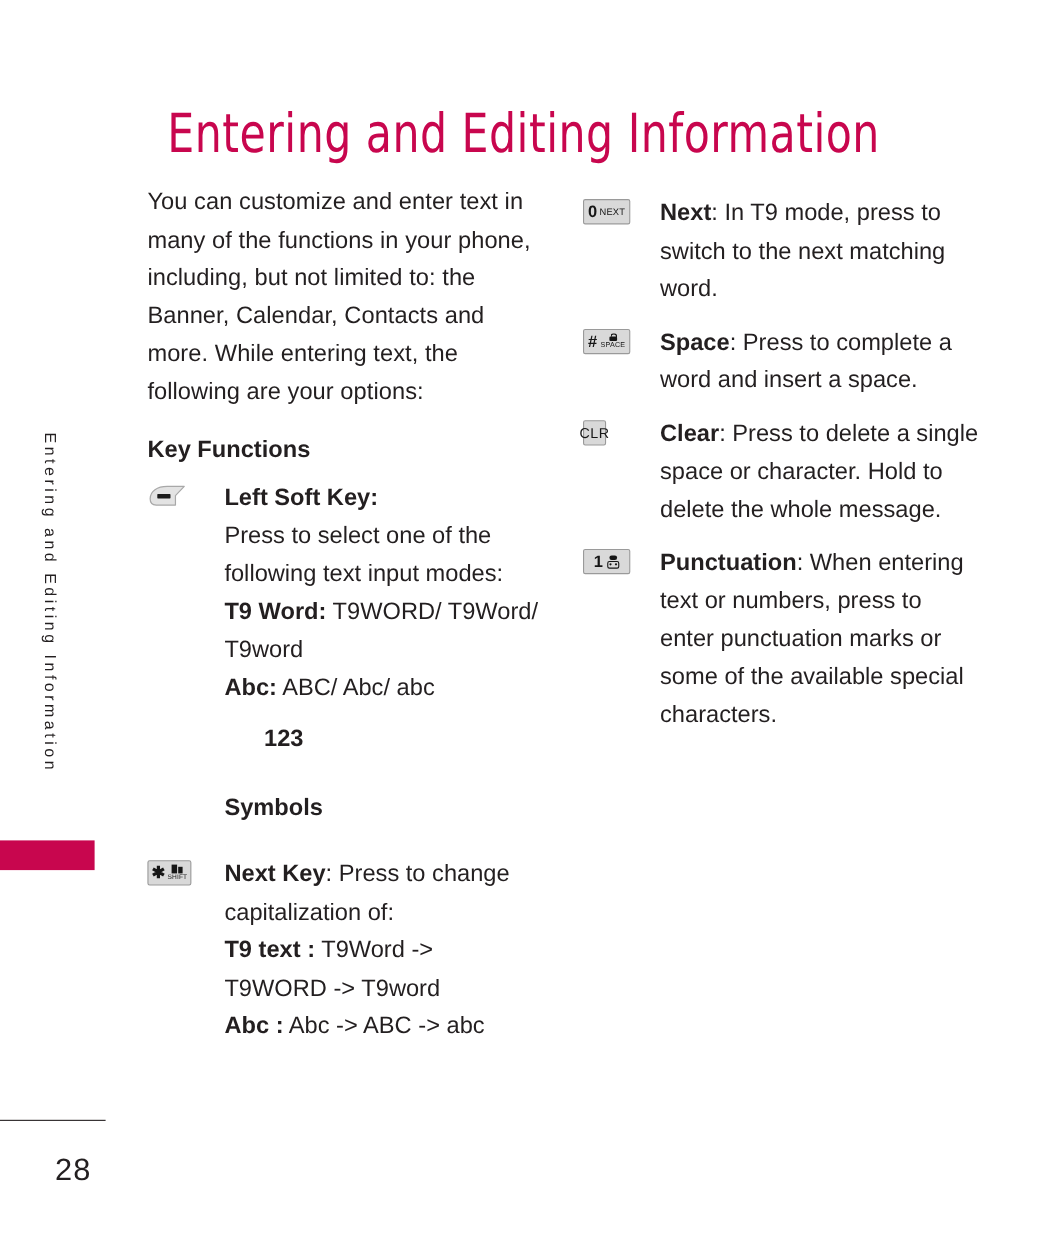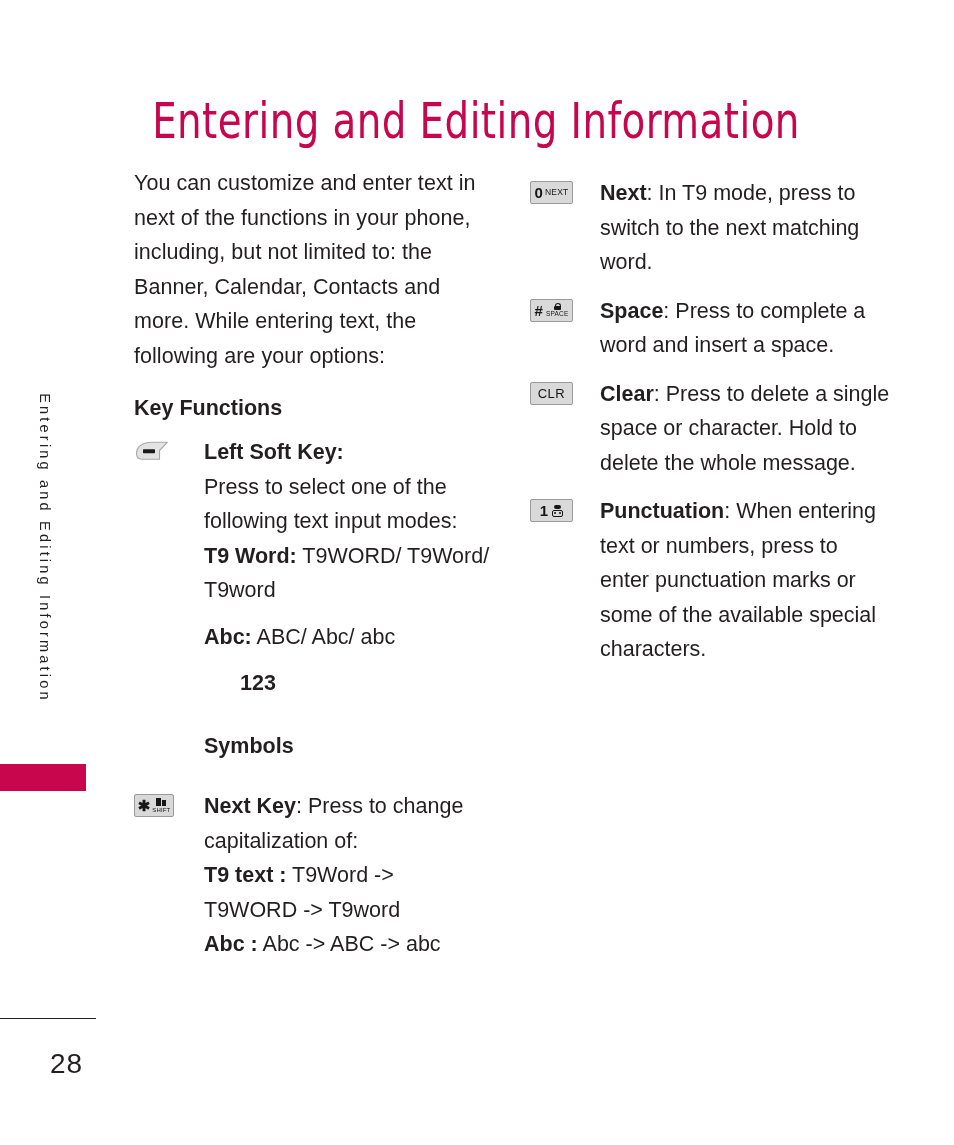--- a/index.html
+++ b/index.html
@@ -155,21 +155,21 @@
     width: 4px; height: 3px;
     border: 1.2px solid #161616; border-bottom: none;
     border-radius: 3px 3px 0 0;
   }
   .chip-space .lock::after {
     content: ""; position: absolute; left: 0; top: 3px;
     width: 7px; height: 4px; background: #161616; border-radius: 1px;
   }
   .chip-space .small { font-size: 6.5px; letter-spacing: 0.2px; }
 
-  .chip-clr { width: 43px; height: 23px; }
+  .chip-clr { width: 21px; height: 23px; }
   .chip-clr .lbl { font-size: 13px; letter-spacing: 0.5px; line-height: 1; }
 
   .chip-one { width: 43px; height: 23px; gap: 4px; }
   .chip-one .big { font-size: 15px; font-weight: bold; line-height: 1; }
   .chip-one .face {
     width: 11px; height: 12px; position: relative;
   }
   .chip-one .face .top {
     position: absolute; left: 2px; top: 0; width: 7px; height: 4px;
     background: #161616; border-radius: 2px;
@@ -234,42 +234,42 @@
 <div id="side-tab">
   <div id="side-tab-label">Entering and Editing Information</div>
   <div id="side-tab-block" style="background: rgb(200, 6, 78);"></div>
 </div>
 
 <h1 id="page-title" style="color: rgb(200, 6, 78);">Entering and Editing Information</h1>
 
 <div id="col-left">
 
 
-  <p class="body-par">You can customize and enter text in next of the functions in your phone, including, but not limited to: the Banner, Calendar, Contacts and more. While entering text, the following are your options:</p>
+  <p class="body-par">You can customize and enter text in many of the functions in your phone, including, but not limited to: the Banner, Calendar, Contacts and more. While entering text, the following are your options:</p>
 
   <div class="sub-head">Key Functions</div>
 
   <div class="key-row">
     <div class="key-icon-cell">
       <span class="softkey-icon">
         <svg width="36" height="22" viewBox="0 0 36 22" xmlns="http://www.w3.org/2000/svg">
           <path d="M2.5 13.5 C2.5 6.5 9 2.2 18 2.2 L33.5 2.2 L25.5 10.5 L25.5 19.2 L8 19.2 C4.6 19.2 2.5 16.9 2.5 13.5 Z" fill="#e3e3e3" stroke="#a8a8a8" stroke-width="1.1" stroke-linejoin="round"></path>
           <rect x="9" y="9.2" width="12" height="4" rx="0.6" fill="#1b1b1b"></rect>
         </svg>
       </span>
     </div>
     <div class="key-text-cell">
       <span class="line-block">
         <b>Left Soft Key</b><b>:</b>
       </span>
       <span class="line-block">Press to select one of the following text input modes:</span>
       <span class="line-block">
         <b>T9 Word:</b><span> T9WORD/ T9Word/ T9word</span>
       </span>
-      <span class="line-block" style="margin-top:12px;">
+      <span class="line-block" style="margin-top:0;">
         <b>Abc:</b><span> ABC/ Abc/ abc</span>
       </span>
       <span class="line-block" style="margin-top:12px;margin-left:36px;">
         <b>123</b>
       </span>
       <span class="line-block" style="margin-top:28px;">
         <b>Symbols</b>
       </span>
     </div>
   </div>

